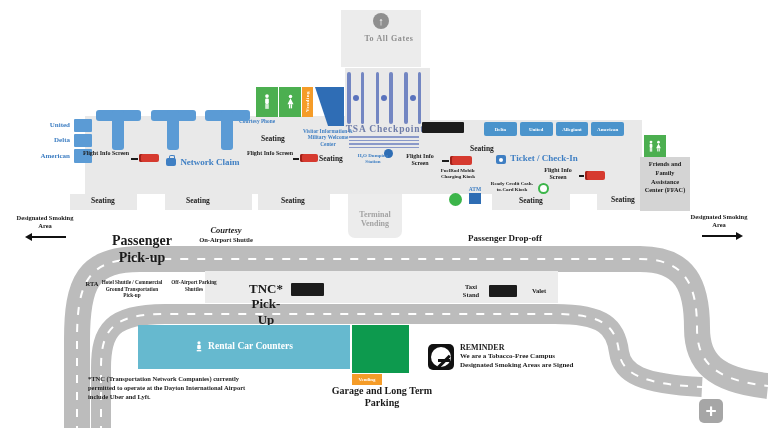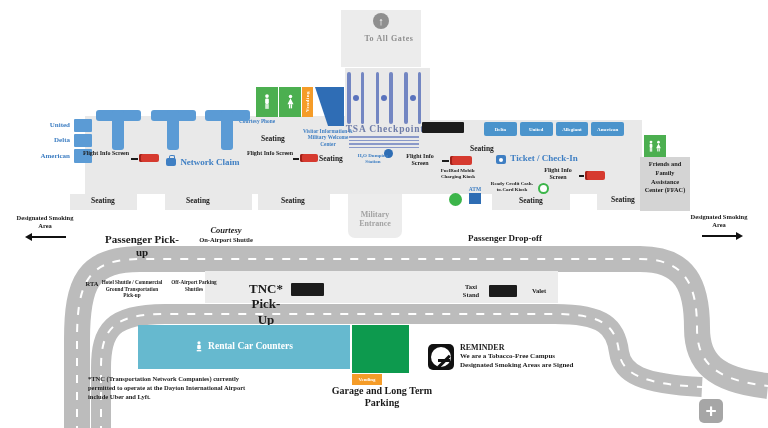--- a/index.html
+++ b/index.html
@@ -202,28 +202,28 @@
 
   <div class="lbl" style="left:251px;top:135px;width:44px;font-size:7.5px">Seating</div>
   <div class="lbl" style="left:309px;top:155px;width:44px;font-size:7.5px">Seating</div>
   <div class="lbl" style="left:460px;top:145px;width:44px;font-size:7.5px">Seating</div>
   <div class="lbl" style="left:81px;top:197px;width:44px;font-size:7.5px">Seating</div>
   <div class="lbl" style="left:176px;top:197px;width:44px;font-size:7.5px">Seating</div>
   <div class="lbl" style="left:271px;top:197px;width:44px;font-size:7.5px">Seating</div>
   <div class="lbl" style="left:509px;top:197px;width:44px;font-size:7.5px">Seating</div>
   <div class="lbl" style="left:601px;top:196px;width:44px;font-size:7.5px">Seating</div>
 
-  <div class="lbl" style="left:346px;top:210px;width:58px;font-size:8px;color:#a3a3a3">Military Entrance</div>
+  <div class="lbl" style="left:346px;top:210px;width:58px;font-size:8px;color:#a3a3a3">Terminal Vending</div>
 
   <div class="lbl" style="left:14px;top:214px;width:62px;font-size:6.5px">Designated Smoking Area</div>
   <div class="arrline left" style="left:28px;top:236px;width:38px"></div>
   <div class="lbl" style="left:688px;top:213px;width:62px;font-size:6.5px">Designated Smoking Area</div>
   <div class="arrline right" style="left:702px;top:235px;width:38px"></div>
 
-  <div class="lbl" style="left:100px;top:233px;width:84px;font-size:11px">Passenger Pick-up</div>
+  <div class="lbl" style="left:100px;top:233px;width:84px;font-size:14px">Passenger Pick-up</div>
   <div class="lbl" style="left:198px;top:225px;width:56px;font-size:8.5px;font-style:italic">Courtesy</div>
   <div class="lbl" style="left:190px;top:236px;width:72px;font-size:6.5px">On-Airport Shuttle</div>
   <div class="lbl" style="left:462px;top:233px;width:86px;font-size:9px">Passenger Drop-off</div>
 
   <div class="lbl" style="left:80px;top:280px;width:24px;font-size:6.5px">RTA</div>
   <div class="lbl" style="left:100px;top:279px;width:64px;font-size:5.2px;line-height:1.25">Hotel Shuttle / Commercial Ground Transportation Pick-up</div>
   <div class="lbl" style="left:164px;top:279px;width:60px;font-size:5.2px;line-height:1.25">Off-Airport Parking Shuttles</div>
 
   <div class="lbl" style="left:246px;top:281px;width:40px;font-size:13px">TNC* Pick-Up</div>
   <div class="blk" style="left:291px;top:283px;width:33px;height:13px"></div>

